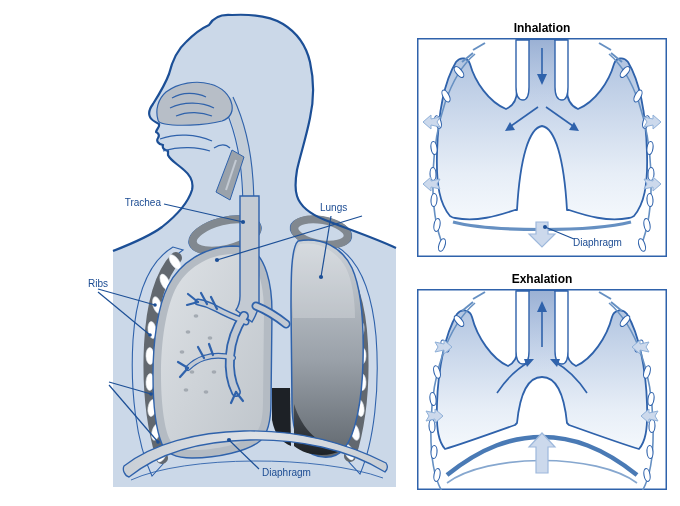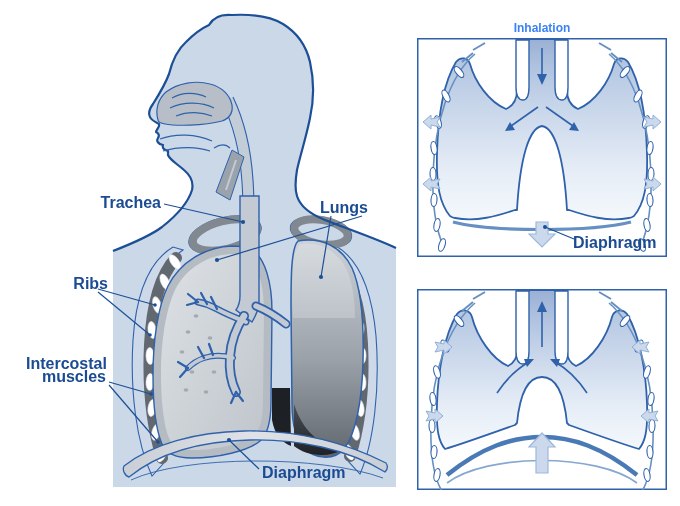--- a/index.html
+++ b/index.html
@@ -1,22 +1,22 @@
 <!DOCTYPE html>
 <html><head>
 <meta charset="utf-8">
 <style>
   html,body{margin:0;padding:0;background:#ffffff;}
   .stage{position:relative;width:680px;height:506px;background:#ffffff;overflow:hidden;
          font-family:"Liberation Sans",sans-serif;}
-  .lbl{position:absolute;font-weight:bold;font-size:16px;line-height:13px;
+  .lbl{position:absolute;font-weight:normal;font-size:10px;line-height:13px;
        color:#1b4b92;white-space:nowrap;}
   .lbl.right{text-align:right;}
   .panel-title{position:absolute;width:250px;text-align:center;font-weight:bold;
-       font-size:12px;color:#3b82f6;}
+       font-size:12px;color:#000000;}
   svg{position:absolute;display:block;}
 </style>
 </head>
 <body>
 
 <div class="stage">
 
   <svg style="left:0;top:0" width="410" height="506" viewBox="0 0 410 506">
     <defs>
       <linearGradient id="m-gLungL" x1="0" y1="0" x2="1" y2="1">
@@ -214,24 +214,20 @@
       <path d="M109,385 L158,442" fill="none"></path>
         <circle cx="158" cy="442" r="1.8" stroke="none"></circle>
       <path d="M259,469 L229,440" fill="none"></path>
         <circle cx="229" cy="440" r="2.1" stroke="none"></circle>
     </g>
   </svg>
 
   <div class="lbl right" style="left:96px;top:196px;width:65px">Trachea</div>
   <div class="lbl" style="left:320px;top:201px">Lungs</div>
   <div class="lbl right" style="left:63px;top:277px;width:45px">Ribs</div>
-  <div class="lbl right" style="left:26px;top:357px;width:80px">
-    <div>Intercostal</div>
-    <div>muscles</div>
-  </div>
   <div class="lbl" style="left:262px;top:466px">Diaphragm</div>
 
   <div class="panel-title" style="left:417px;top:21px">Inhalation</div>
 
   <svg style="left:417px;top:38px" width="250" height="219" viewBox="0 0 250 219">
     <defs>
       <linearGradient id="i-gLung" x1="0" y1="0" x2="0" y2="1">
         <stop offset="0" stop-color="#a9bedd"></stop>
           <stop offset="0.75" stop-color="#e7eef7"></stop>
           <stop offset="1" stop-color="#f4f8fc"></stop>
@@ -302,20 +298,21 @@
 
     <g>
       <path fill="none" stroke="#6690c2" stroke-width="3.2" d="M36,184 C75,194 175,194 214,184"></path>
       <polygon fill="#ccd9ec" stroke="#9db8dc" stroke-width="1.2" points="119,184 131,184 131,196 138,196 125,209 112,196 119,196"></polygon>
       <path fill="none" stroke="#1c4f96" stroke-width="1.2" d="M128,189 L157,201"></path>
       <circle cx="128" cy="189" r="2" fill="#1c4f96"></circle>
     </g>
   </svg>
   <div class="lbl" style="left:573px;top:236px">Diaphragm</div>
 
+  <div class="panel-title" style="left:417px;top:272px">Exhalation</div>
 
   <svg style="left:417px;top:289px" width="250" height="201" viewBox="0 0 250 201">
     <defs>
       <linearGradient id="e-gLung" x1="0" y1="0" x2="0" y2="1">
         <stop offset="0" stop-color="#a9bedd"></stop>
           <stop offset="0.75" stop-color="#e7eef7"></stop>
           <stop offset="1" stop-color="#f4f8fc"></stop>
       </linearGradient>
       <linearGradient id="e-gLum" x1="0" y1="0" x2="0" y2="1">
         <stop offset="0" stop-color="#9bb1d4"></stop>

